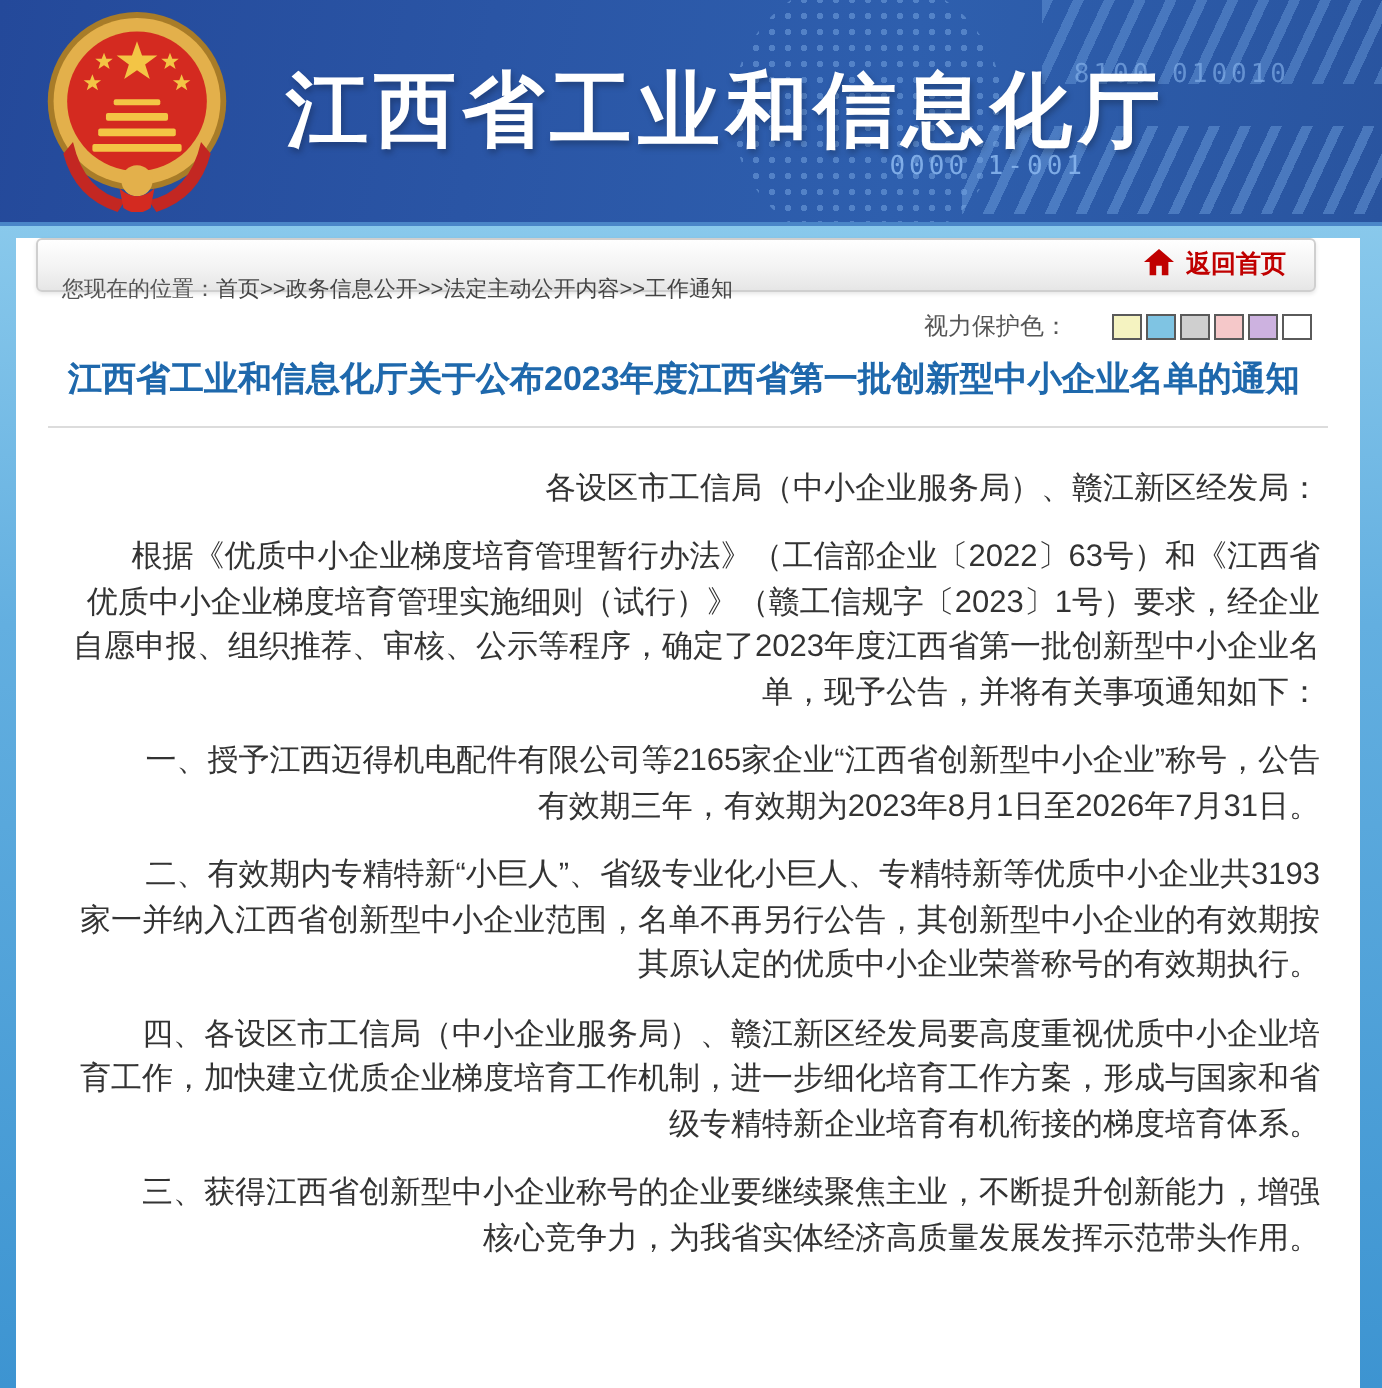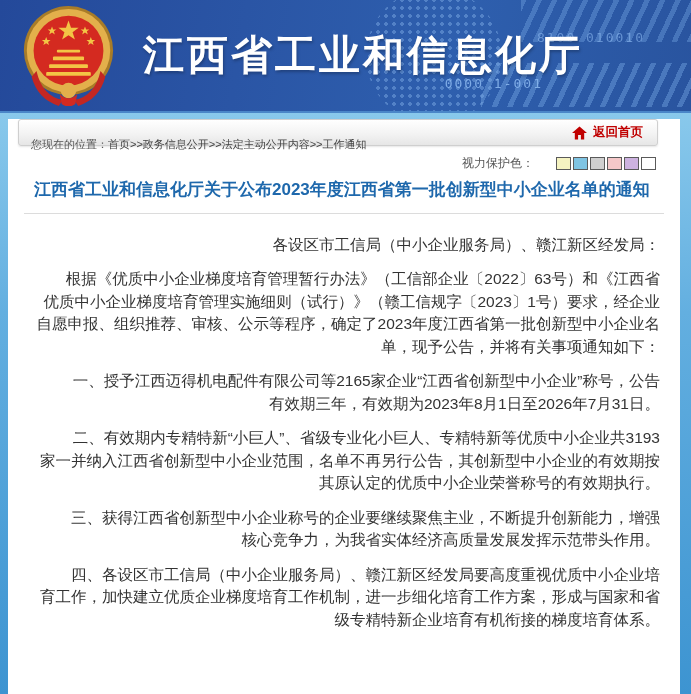--- a/index.html
+++ b/index.html
@@ -34,21 +34,21 @@
   .main { position:relative; margin:0 11px 0 8px; height:581px; background:#fff; padding:0 8px; }
 
   
   .crumb-bar { display:flex; justify-content:space-between; align-items:center;
                margin:6px 14px 0 2px; height:27px; padding:0 14px 0 12px;
                border:1px solid #cfcfcf; border-radius:3px;
                background:linear-gradient(180deg,#ffffff 0%,#f3f3f3 55%,#e6e6e6 100%);
                box-shadow:0 1px 2px rgba(0,0,0,.10); }
   .crumb-left { font-size:11px; color:#555;margin-top:24px; }
   .crumb-path { color:#444; cursor:pointer; }
-  .home-link { display:flex; align-items:center; gap:6px; cursor:pointer; }
+  .home-link { display:flex; gap:6px; cursor:pointer; }
   .home-link span { font-size:12.5px; font-weight:bold; color:#c00000; }
 
   
   .vision { display:flex; justify-content:flex-end; align-items:center; gap:1px;
             margin:9px 16px 0 0; font-size:12px; color:#555; }
   .vision .lbl { margin-right:20px; }
   .swatch { width:15px; height:13px; border:1px solid #5a5a5a; margin-left:1px; cursor:pointer; }
 
   
   .article-title { margin:7px 18px 0; text-align:left; font-size:17px; font-weight:bold;
@@ -122,20 +122,20 @@
     </div>
 
     <h1 class="article-title">江西省工业和信息化厅关于公布2023年度江西省第一批创新型中小企业名单的通知</h1>
     <div class="divider"></div>
 
     <div class="body-text">
       <p>各设区市工信局（中小企业服务局）、赣江新区经发局：</p>
       <p>根据《优质中小企业梯度培育管理暂行办法》（工信部企业〔2022〕63号）和《江西省优质中小企业梯度培育管理实施细则（试行）》（赣工信规字〔2023〕1号）要求，经企业自愿申报、组织推荐、审核、公示等程序，确定了2023年度江西省第一批创新型中小企业名单，现予公告，并将有关事项通知如下：</p>
       <p>一、授予江西迈得机电配件有限公司等2165家企业“江西省创新型中小企业”称号，公告有效期三年，有效期为2023年8月1日至2026年7月31日。</p>
       <p>二、有效期内专精特新“小巨人”、省级专业化小巨人、专精特新等优质中小企业共3193家一并纳入江西省创新型中小企业范围，名单不再另行公告，其创新型中小企业的有效期按其原认定的优质中小企业荣誉称号的有效期执行。</p>
+      <p>四、各设区市工信局（中小企业服务局）、赣江新区经发局要高度重视优质中小企业培育工作，加快建立优质企业梯度培育工作机制，进一步细化培育工作方案，形成与国家和省级专精特新企业培育有机衔接的梯度培育体系。</p>
       <p>三、获得江西省创新型中小企业称号的企业要继续聚焦主业，不断提升创新能力，增强核心竞争力，为我省实体经济高质量发展发挥示范带头作用。</p>
-      <p>四、各设区市工信局（中小企业服务局）、赣江新区经发局要高度重视优质中小企业培育工作，加快建立优质企业梯度培育工作机制，进一步细化培育工作方案，形成与国家和省级专精特新企业培育有机衔接的梯度培育体系。</p>
 
 
     </div>
 
   </div>
 </div>
 
 </body></html>

